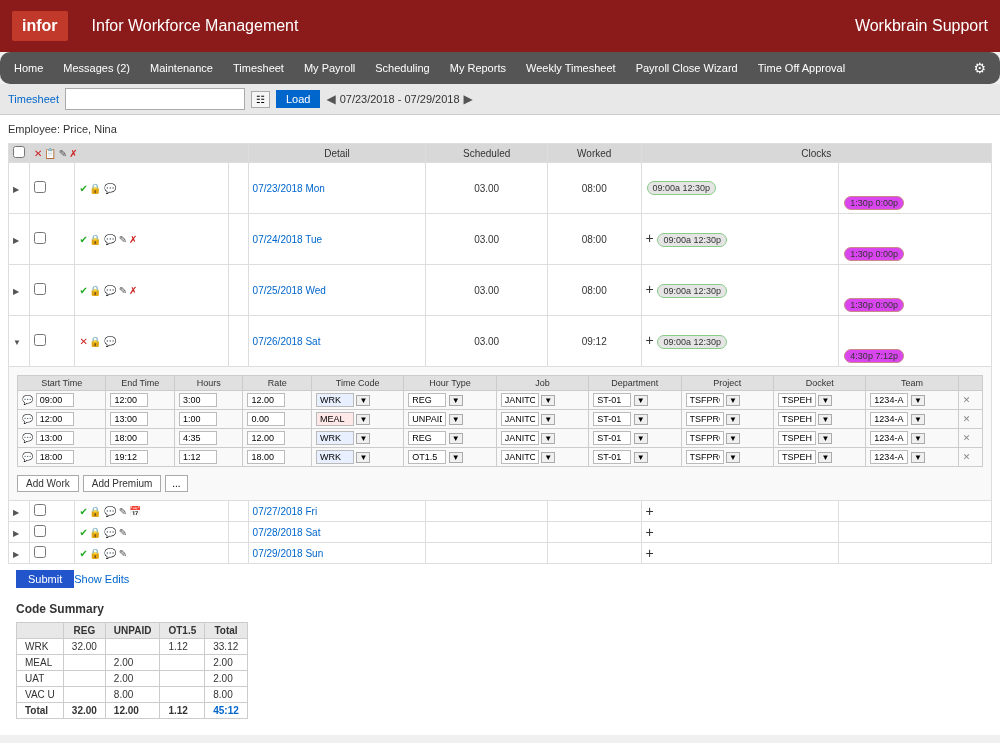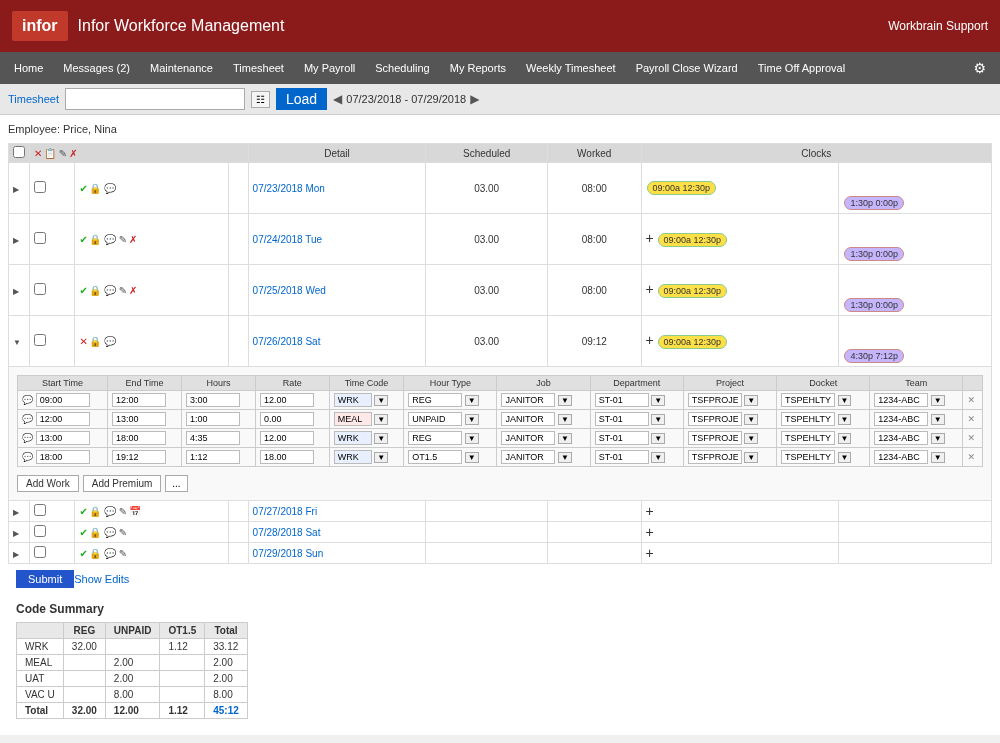--- a/index.html
+++ b/index.html
@@ -7,39 +7,40 @@
 
     
     .app-header {
       background: #8b1a1a;
       display: flex;
       align-items: center;
       padding: 0 12px;
       height: 52px;
       justify-content: space-between;
     }
-    .app-header-left { display: flex; align-items: center; gap: 10px; }
+    .app-header-left { display: flex; align-items: center; gap: 24px; }
     .infor-logo {
       background: #c0392b;
       color: white;
       font-weight: bold;
       font-size: 16px;
       padding: 6px 10px;
       border-radius: 2px;
     }
     .app-title { color: white; font-size: 16px; font-weight: normal; }
-    .app-user { color: white; font-size: 12px; }
+    .app-user { color: white; font-size: 16px; }
 
     
     .nav-bar {
       background: #555;
       display: flex;
       align-items: center;
       height: 32px;
       padding: 0 4px;
+      border-radius: 10px;
     }
     .nav-item {
       color: white;
       padding: 6px 10px;
       cursor: pointer;
       font-size: 11px;
       white-space: nowrap;
     }
     .nav-gear {
       margin-left: auto;
@@ -72,21 +73,21 @@
       padding: 2px 4px;
       cursor: pointer;
       font-size: 10px;
     }
     .btn-load {
       background: #0066cc;
       color: white;
       border: none;
       padding: 3px 10px;
       cursor: pointer;
-      font-size: 14px;
+      font-size: 11px;
     }
     .date-nav { display: flex; align-items: center; gap: 4px; color: #333; font-size: 11px; }
     .date-nav-btn { cursor: pointer; color: #555; font-size: 12px; }
 
     
     .content { background: white; padding: 8px; margin: 0; }
 
     .employee-label { font-size: 11px; margin-bottom: 8px; }
 
     
@@ -103,34 +104,34 @@
     .date-link { color: #0066cc; text-decoration: none; }
     .day-link { color: #0066cc; text-decoration: none; }
 
     .time-badge {
       display: inline-block;
       padding: 1px 5px;
       border-radius: 10px;
       font-size: 9px;
       margin: 1px;
     }
-    .badge-green { background: #fde047; border: 1px solid #88cc88; color: #333; }
-    .badge-red { background: #c4b5fd; border: 1px solid #cc8888; color: #333; margin-top: 31px; }
+    .badge-green { background: #e5e5e5; border: 1px solid #88cc88; color: #333; }
+    .badge-red { background: #d946ef; border: 1px solid #cc8888; color: #333; margin-top: 31px; }
     .plus-btn { color: #333; font-size: 14px; cursor: pointer; }
 
     
     .expanded-section { background: #f9f9f9; }
     .detail-table { width: 100%; border-collapse: collapse; margin: 4px 0; }
     .detail-table th, .detail-table td { border: 1px solid #ccc; padding: 2px 4px; font-size: 9px; }
     .detail-table th { background: #e0e0e0; text-align: center; margin-top: 41px; }
     .detail-input {
       border: 1px solid #bbb;
       padding: 1px 3px;
       font-size: 9px;
-      width: 54px;
+      width: 38px;
     }
     .code-input {
       border: 1px solid #bbb;
       background: #e8f0ff;
       padding: 1px 3px;
       font-size: 9px;
       width: 38px;
     }
     .code-pink {
       background: #ffe8e8;

